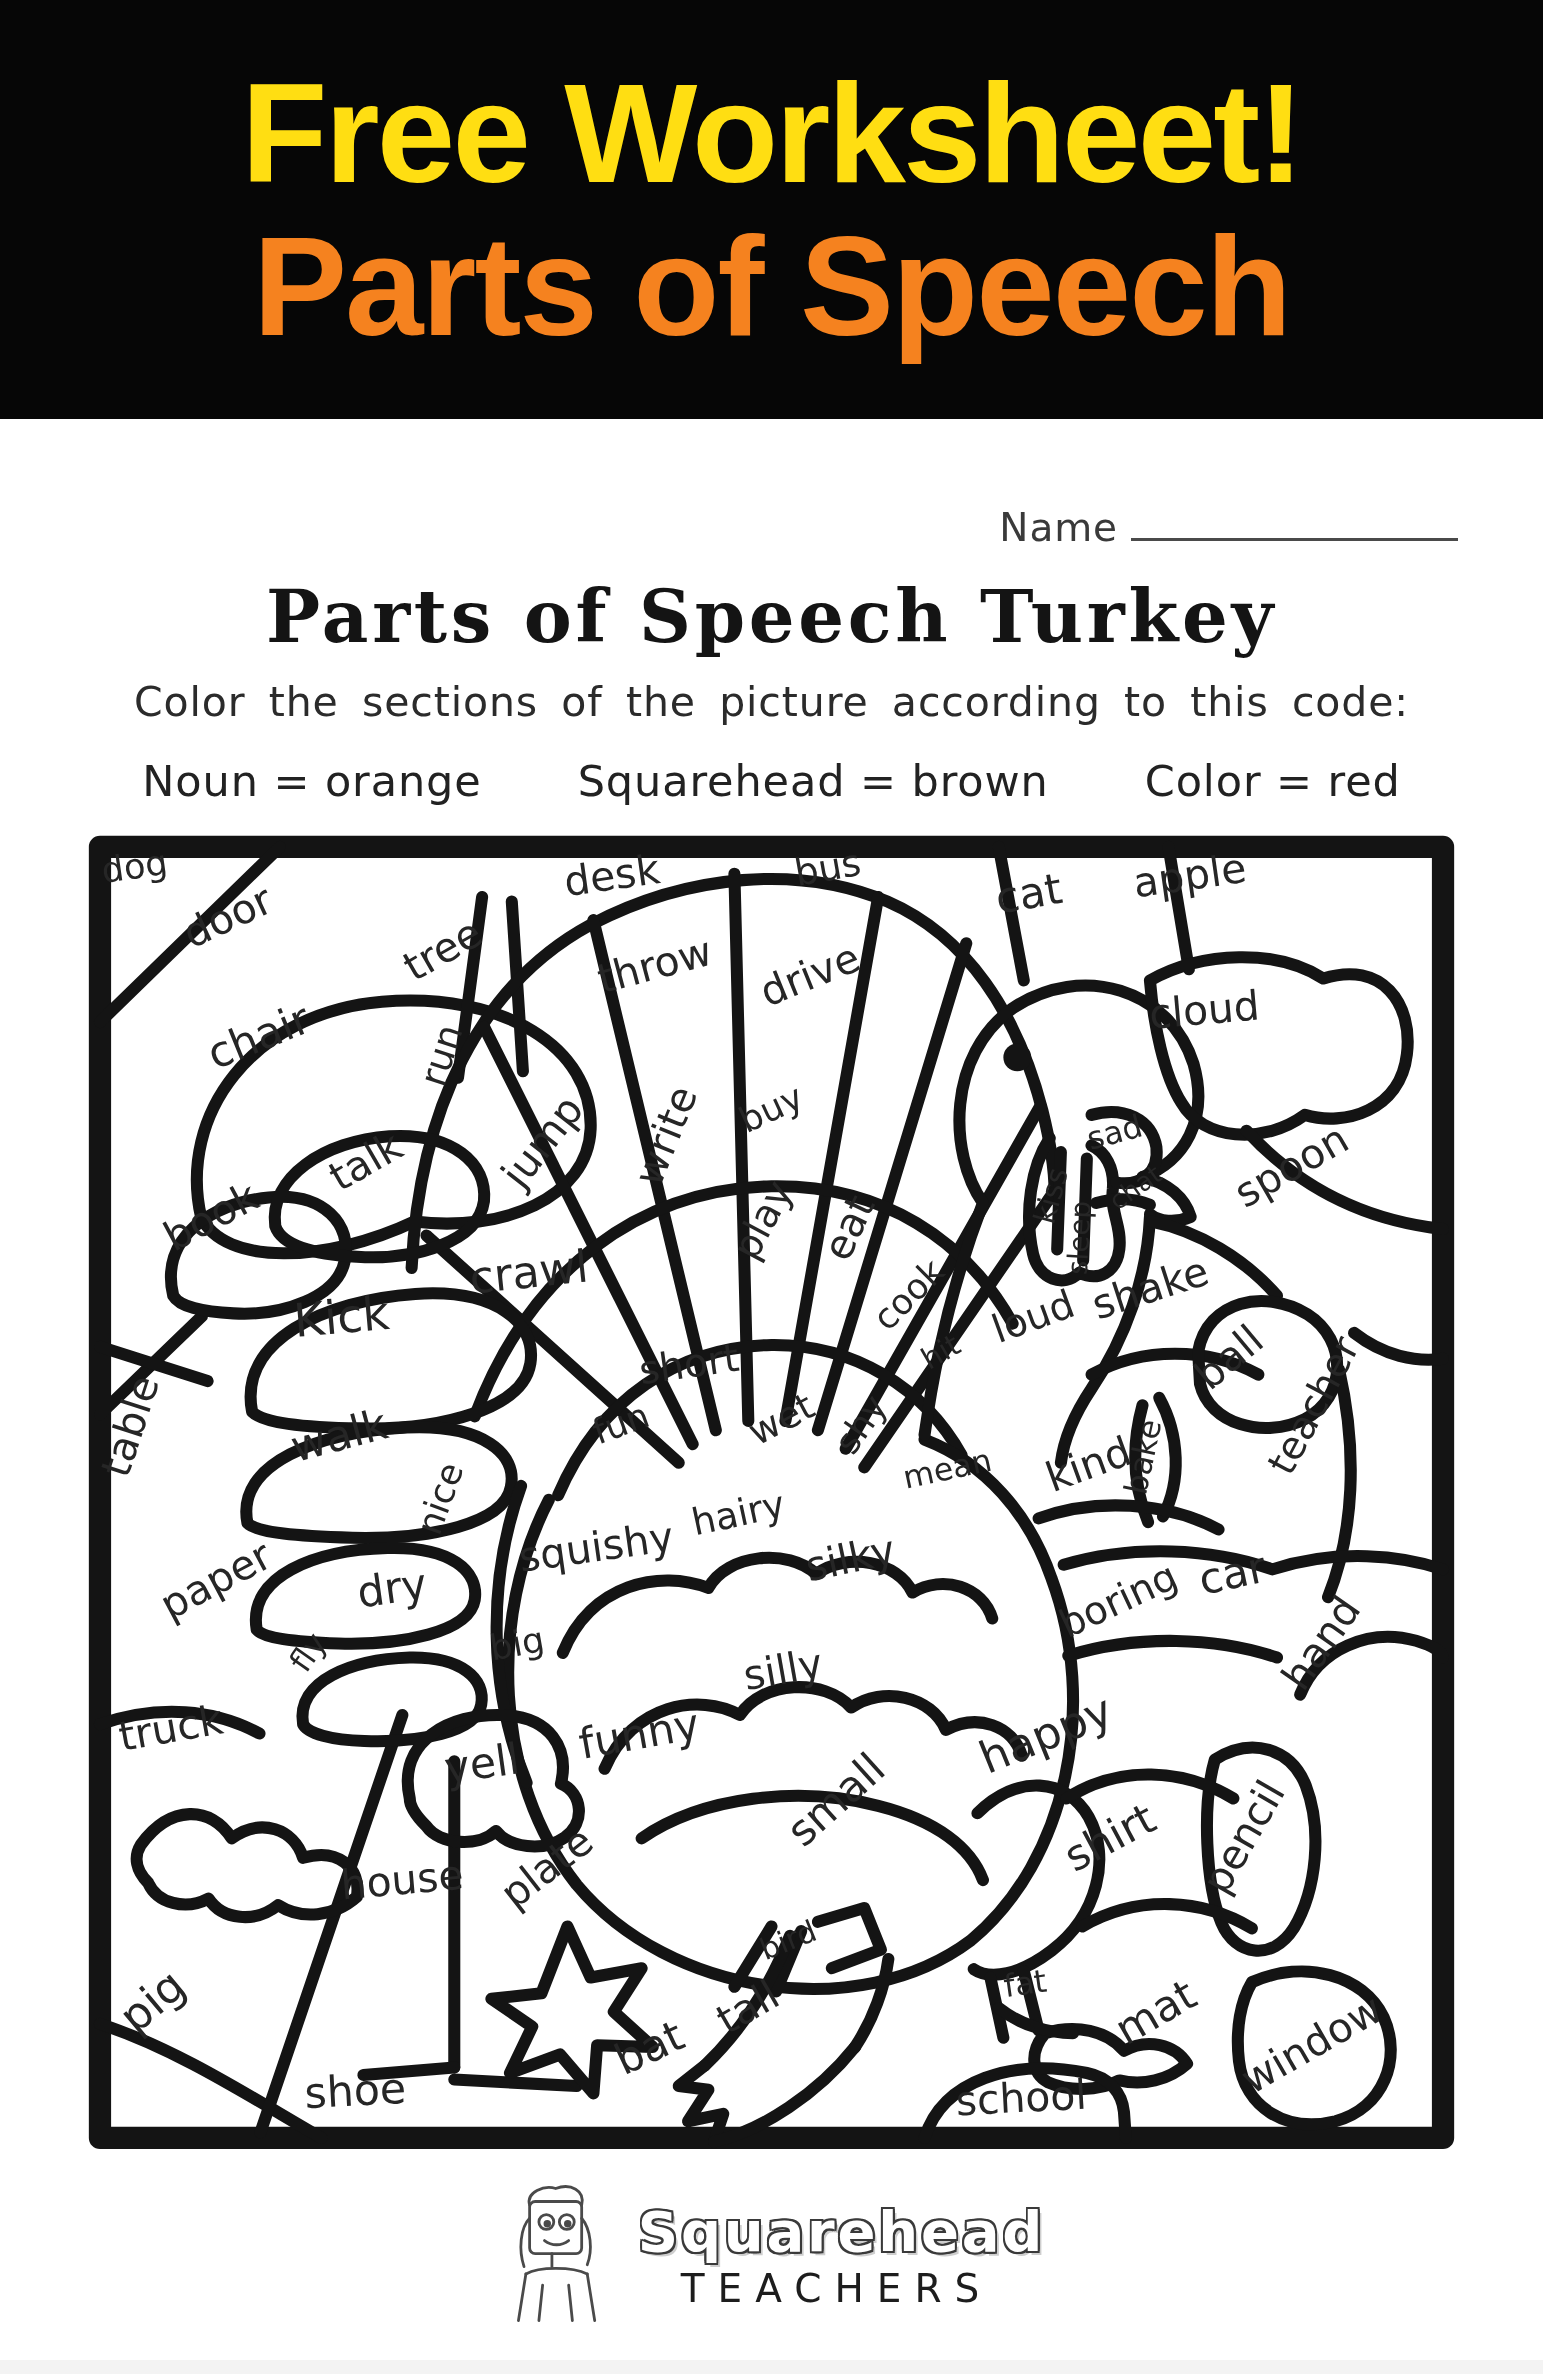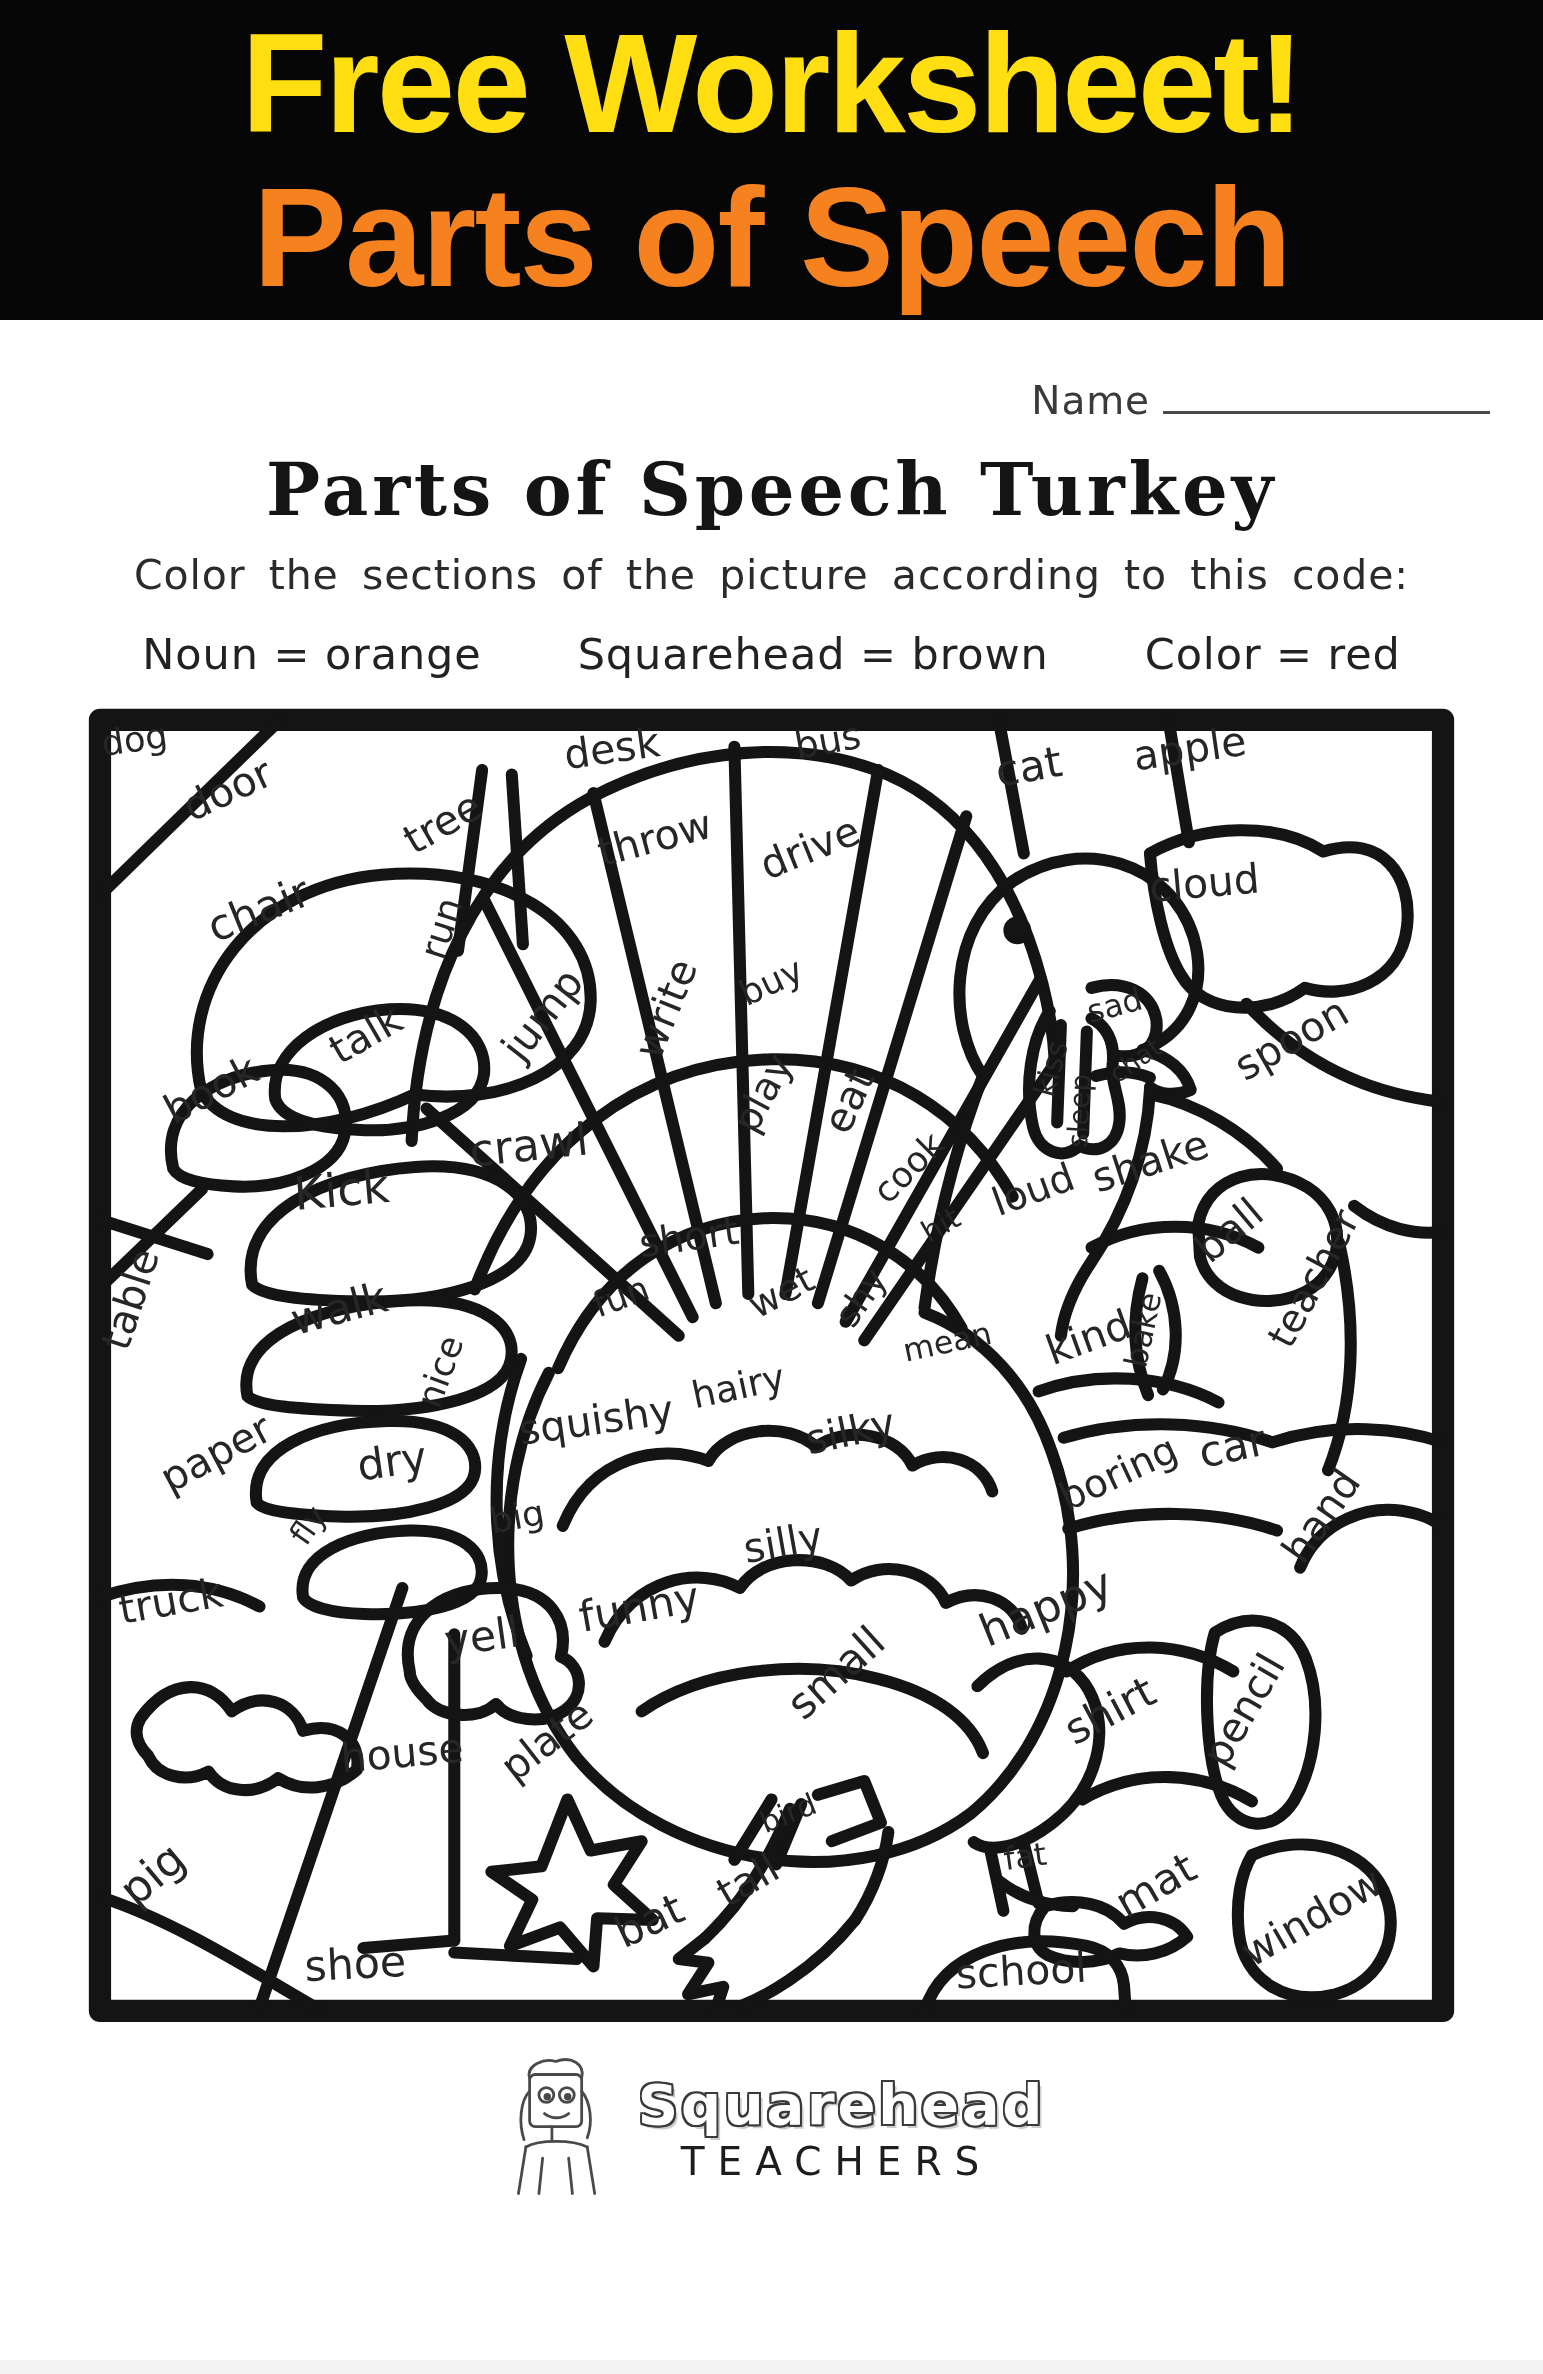--- a/index.html
+++ b/index.html
@@ -2,35 +2,35 @@
 <html style="font-size:15px"><head>
 <meta charset="utf-8">
 <style>
   html,body{margin:0;padding:0;}
   body{
     width:1543px;height:2375px;background:#ffffff;overflow:hidden;
     font-family:"DejaVu Sans",sans-serif;position:relative;
   }
   
   .banner{
-    width:1543px;height:320px;background:#060606;
+    width:1543px;height:419px;background:#060606;
     display:flex;flex-direction:column;align-items:center;justify-content:center;
     gap:5.6px;
   }
   .banner .l1{
     font-family:"Liberation Sans",sans-serif;font-weight:700;
     font-size:141px;letter-spacing:-2.8px;color:#ffde12;line-height:1.05;
   }
   .banner .l2{
     font-family:"Liberation Sans",sans-serif;font-weight:700;
     font-size:141px;letter-spacing:-1.9px;color:#f5821f;line-height:1.05;
   }
   
   .name-row{
-    margin-top:58px;padding-right:53px;text-align:right;
+    margin-top:86px;padding-right:85px;text-align:right;
     font-size:39px;color:#3a3a3a;letter-spacing:0.9px;
   }
   .name-line{
     display:inline-block;width:327px;border-bottom:3.7px solid #4a4a4a;
     height:32px;margin-left:13px;vertical-align:baseline;
   }
   .ws-title{
     margin-top:24px;text-align:center;
     font-family:"DejaVu Serif",serif;font-weight:700;
     font-size:72px;letter-spacing:3.7px;color:#141414;

